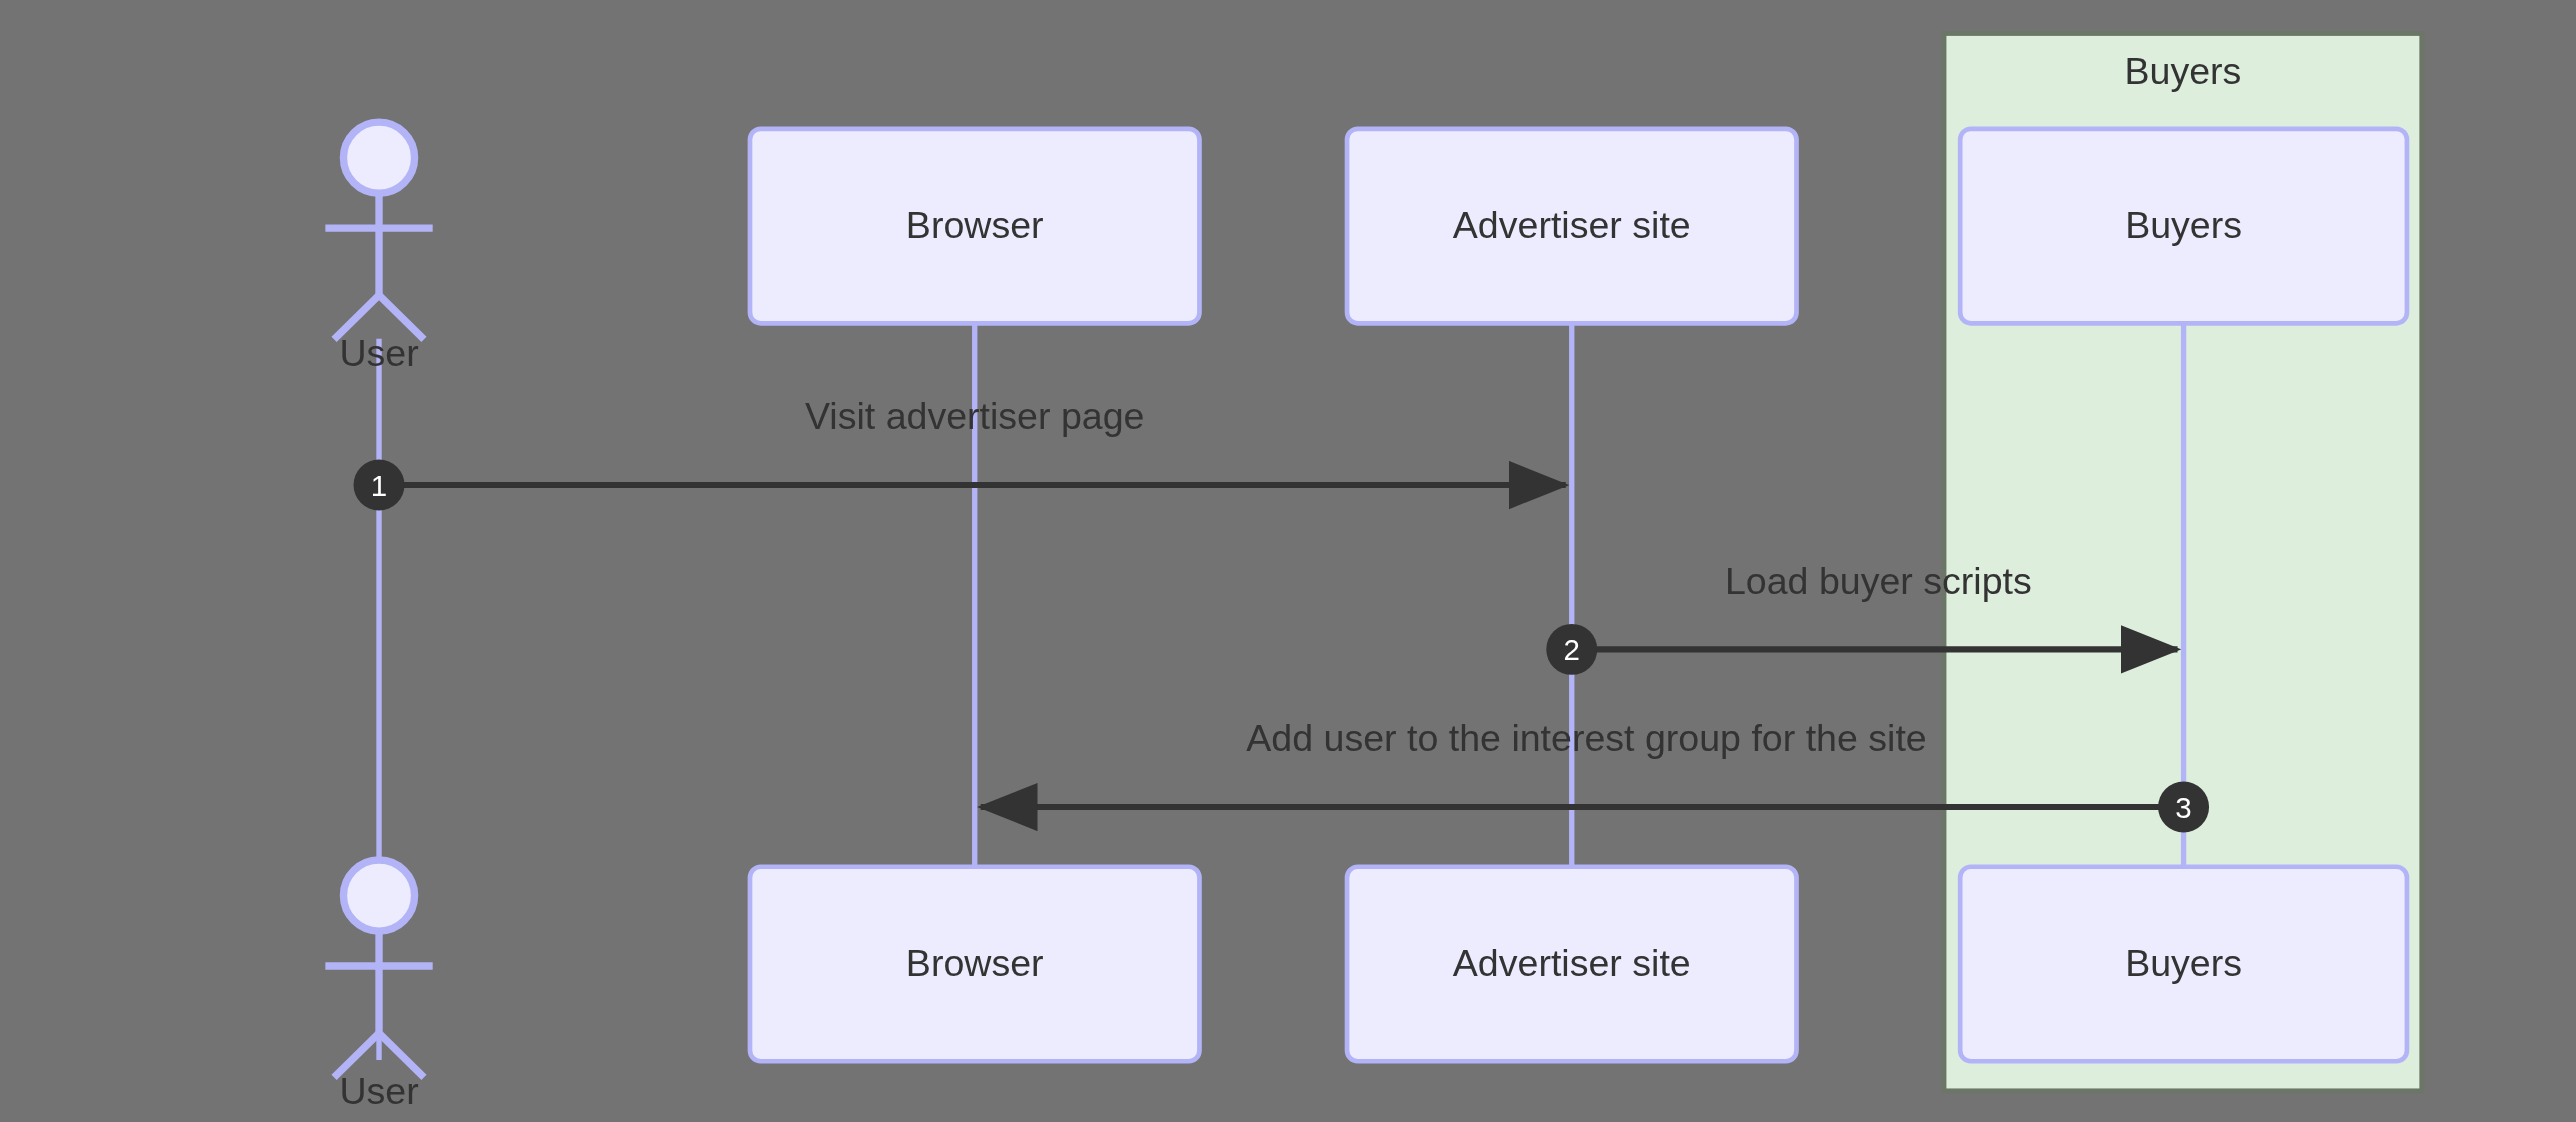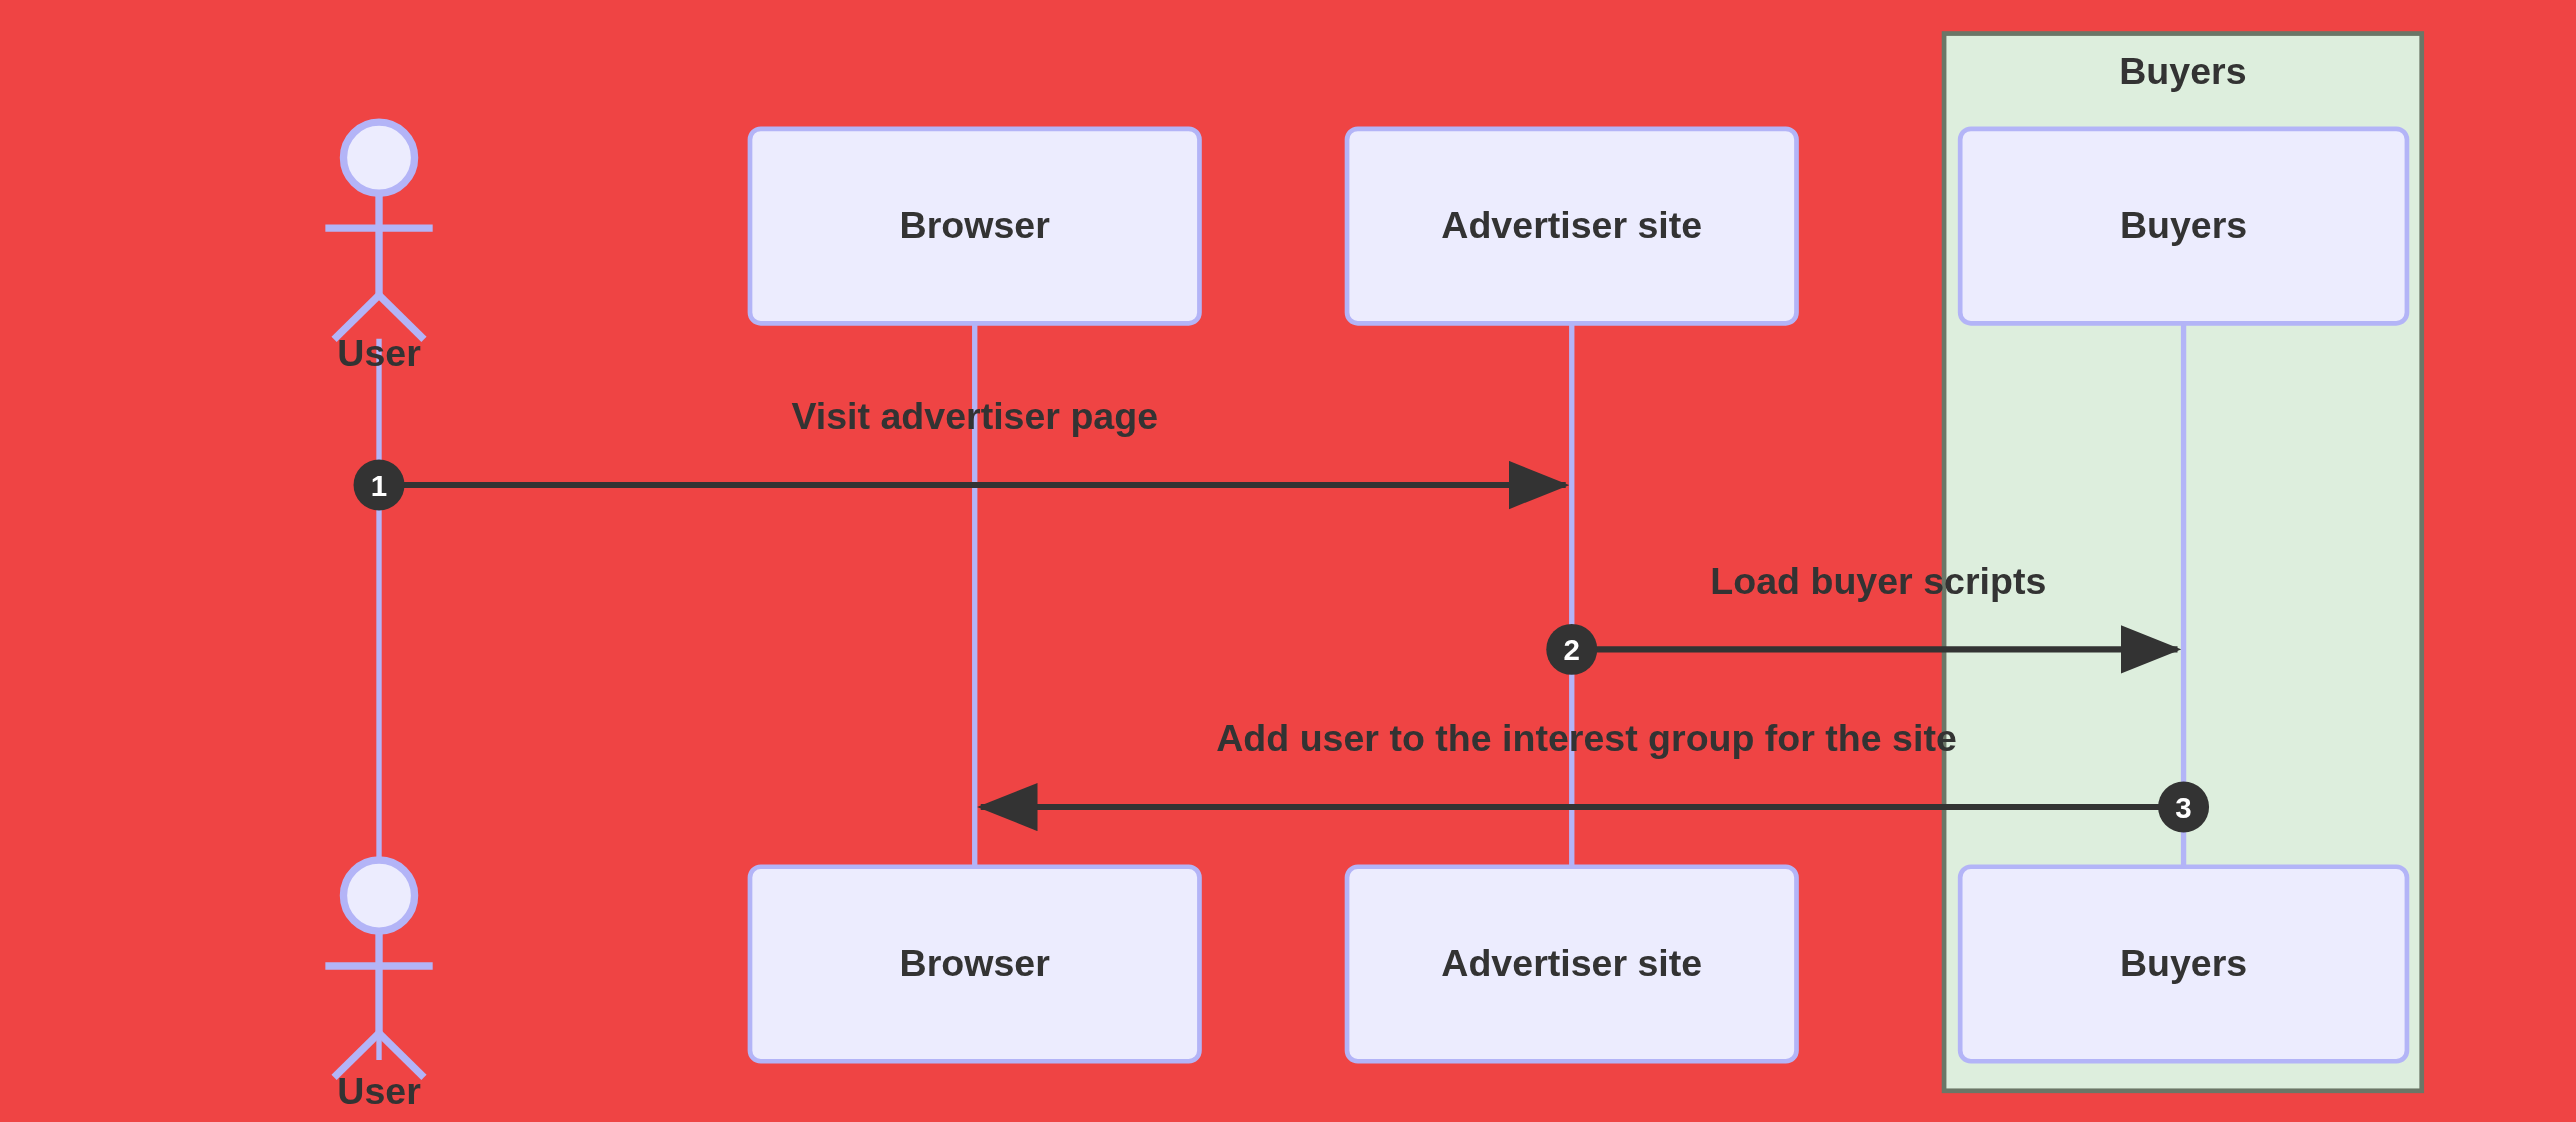--- a/index.html
+++ b/index.html
@@ -10,22 +10,21 @@
   body {
     width: 2576px;
     height: 1123px;
     font-family: "Liberation Sans", sans-serif;
     overflow: hidden;
   }
   #diagram-root {
     position: relative;
     width: 2576px;
     height: 1123px;
-    background: #ef4444;
-    font-weight: bold;
+    background: #737373;
   }
   svg#seq-svg {
     position: absolute;
     left: 0;
     top: 0;
     width: 2576px;
     height: 1123px;
     display: block;
   }
   .box-label,

